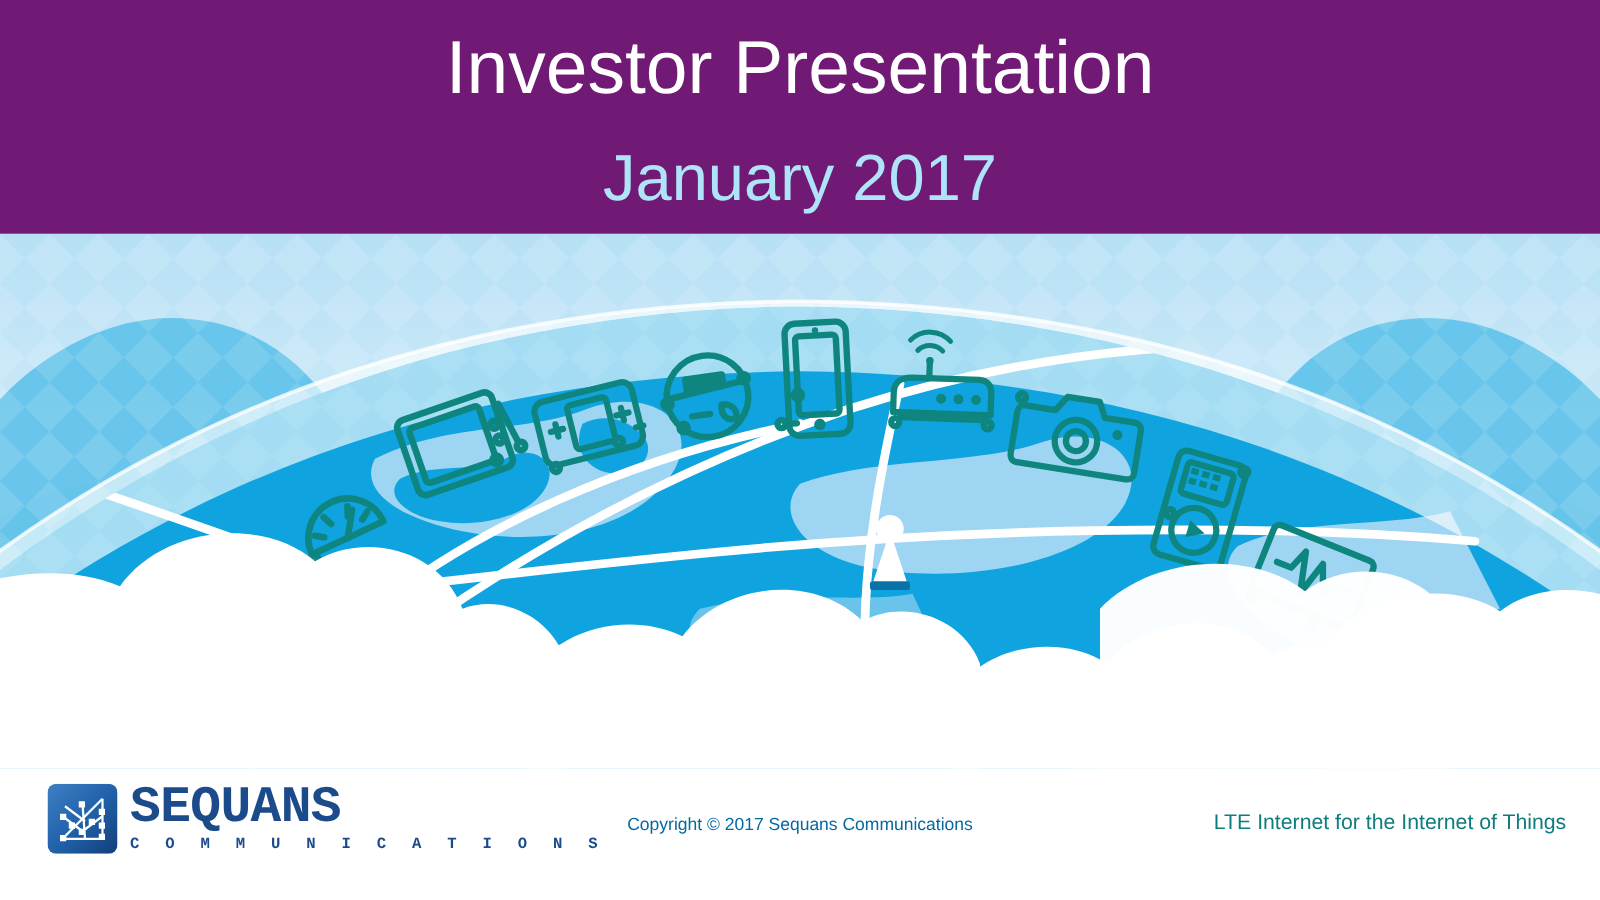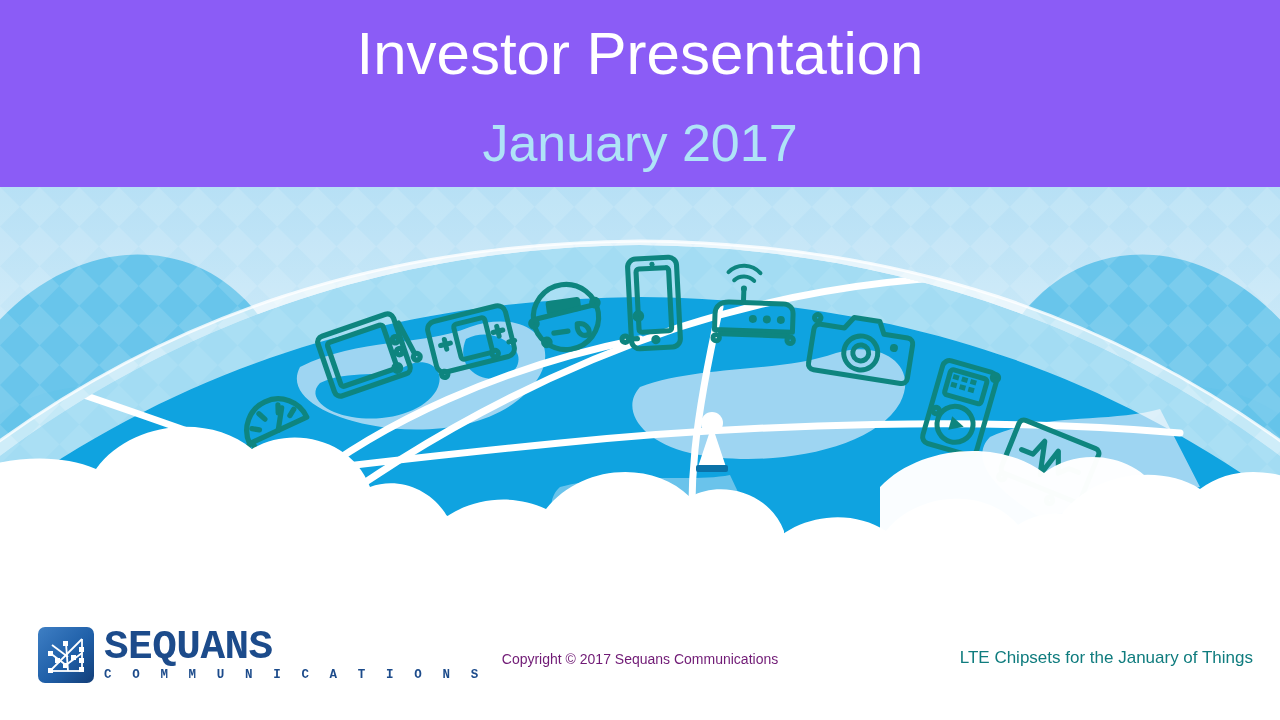--- a/index.html
+++ b/index.html
@@ -21,21 +21,21 @@
     background: #ffffff;
   }
 
   
   .header-band {
     position: absolute;
     left: 0;
     top: 0;
     width: 1280px;
     height: 187px;
-    background: #8b5cf6;
+    background: #701a75;
     z-index: 40;
     text-decoration: underline;
   }
   .header-title {
     position: absolute;
     left: 0;
     top: 18px;
     width: 1280px;
     text-align: center;
     color: #ffffff;
@@ -115,21 +115,21 @@
     margin-top: 1px;
     font-family: Liberation Mono, monospace;
   }
   .copyright {
     position: absolute;
     left: 0;
     top: 36px;
     width: 1280px;
     text-align: center;
     font-size: 14px;
-    color: #701a75;
+    color: #0369a1;
   }
   .tagline {
     position: absolute;
     right: 27px;
     top: 33px;
     font-size: 17px;
     color: #0F7C7E;
     white-space: nowrap;
   }
 </style>
@@ -423,16 +423,16 @@
         </svg>
       </span>
       <span class="logo-text">
         <span class="logo-wordmark">SEQUANS</span>
         <span class="logo-sub">C O M M U N I C A T I O N S</span>
       </span>
     </div>
 
     <div class="copyright">Copyright © 2017 Sequans Communications</div>
 
-    <div class="tagline">LTE Chipsets for the January of Things</div>
+    <div class="tagline">LTE Internet for the Internet of Things</div>
   </div>
 
 </div>
 
 </body></html>

